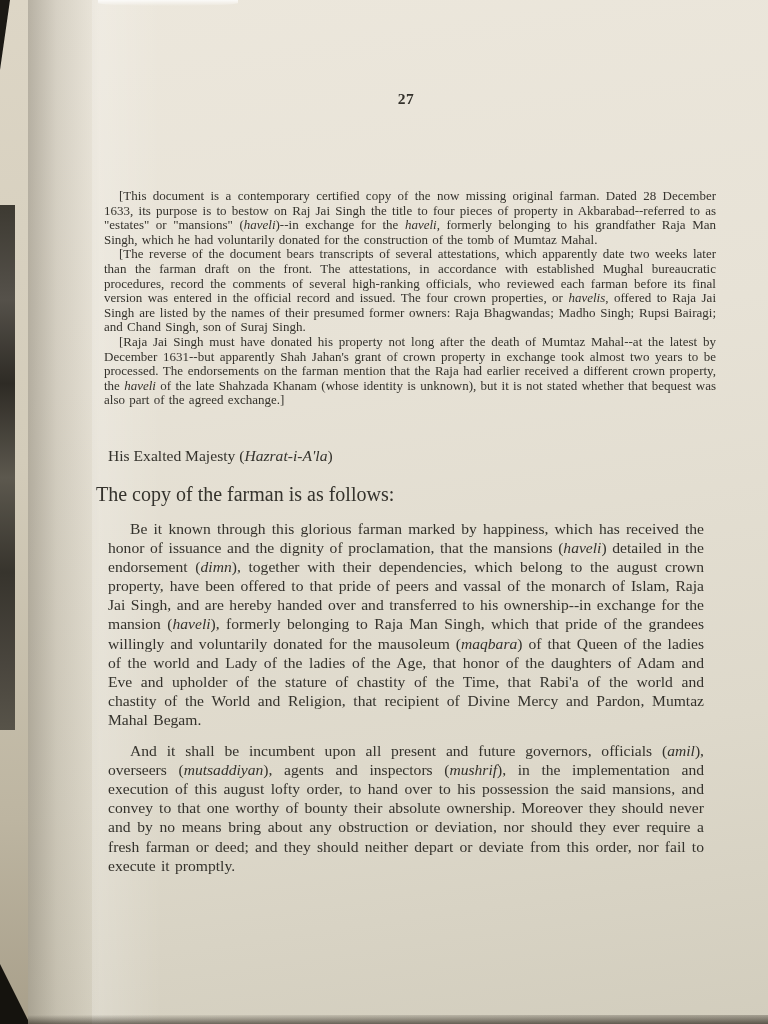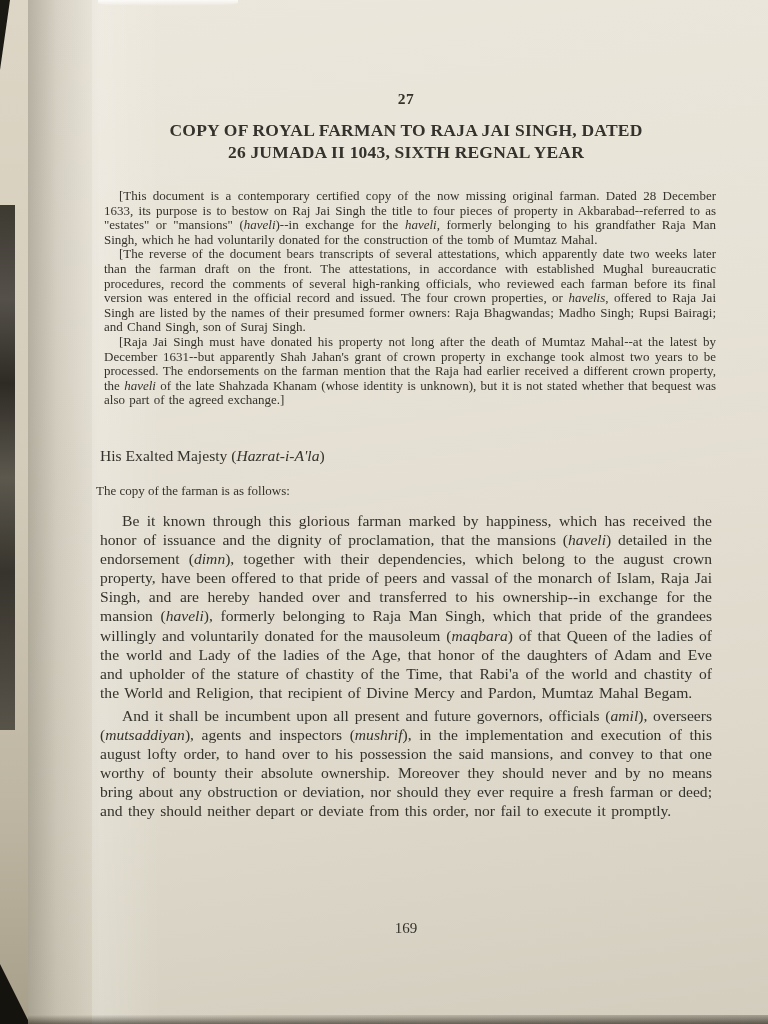--- a/index.html
+++ b/index.html
@@ -66,30 +66,30 @@
     position:absolute;top:120px;left:0;width:100%;
     text-align:center;font-weight:bold;font-size:17.5px;line-height:21.5px;
     letter-spacing:0.2px;
   }
   .notes{position:absolute;top:189px;left:8px;width:612px;}
   .note{
     margin:0;text-align:justify;text-indent:15px;
     font-size:13px;line-height:14.6px;word-spacing:1px;
   }
   .salutation{
-    position:absolute;top:447px;left:4px;margin:0;
+    position:absolute;top:447px;left:12px;margin:0;
     font-size:15.6px;
   }
   .intro{
     position:absolute;top:483px;left:0;margin:0;
-    font-size:13px;
+    font-size:20px;
   }
   .farman-body{position:absolute;top:507px;left:0;width:620px;}
   .bodyp{
-    margin:4px;text-align:justify;text-indent:22px;
+    margin:12px;text-align:justify;text-indent:22px;
     font-size:15.6px;line-height:19.1px;word-spacing:1.5px;
   }
   .pagenum-bottom{
     position:absolute;top:920px;left:0;width:100%;
     text-align:center;font-size:15px;
   }
 </style>
 </head>
 <body>
 
@@ -102,39 +102,34 @@
 
   <div class="page">
     <div class="gutter-shade"></div>
     <div class="gutter-highlight"></div>
     <div class="top-glint"></div>
 
     <div class="content">
 
       <div class="pagenum-top">27</div>
 
-      <div class="title">
-        <div>COPY OF ROYAL FARMAN TO RAJA JAI SINGH, DATED</div>
-        <div>26 JUMADA II 1043, SIXTH REGNAL YEAR</div>
-      </div>
 
       <div class="notes">
         <p class="note"><span>[This document is a contemporary certified copy of the now missing original farman.  Dated 28 December 1633, its purpose is to bestow on Raj Jai Singh the title to four pieces of property in Akbarabad--referred to as "estates" or "mansions" (</span><i>haveli</i><span>)--in exchange for the </span><i>haveli</i><span>, formerly belonging to his grandfather Raja Man Singh, which he had voluntarily donated for the construction of the tomb of Mumtaz Mahal.</span></p>
         <p class="note"><span>[The reverse of the document bears transcripts of several attestations, which apparently date two weeks later than the farman draft on the front.  The attestations, in accordance with established Mughal bureaucratic procedures, record the comments of several high-ranking officials, who reviewed each farman before its final version was entered in the official record and issued.  The four crown properties, or </span><i>havelis</i><span>, offered to Raja Jai Singh are listed by the names of their presumed former owners:  Raja Bhagwandas;  Madho Singh;  Rupsi Bairagi;  and Chand Singh, son of Suraj Singh.</span></p>
         <p class="note"><span>[Raja Jai Singh must have donated his property not long after the death of Mumtaz Mahal--at the latest by December 1631--but apparently Shah Jahan's grant of crown property in exchange took almost two years to be processed.  The endorsements on the farman mention that the Raja had earlier received a different crown property, the </span><i>haveli</i><span> of the late Shahzada Khanam (whose identity is unknown), but it is not stated whether that bequest was also part of the agreed exchange.]</span></p>
       </div>
 
       <p class="salutation"><span>His Exalted Majesty (</span><i>Hazrat-i-A'la</i><span>)</span></p>
 
       <p class="intro">The copy of the farman is as follows:</p>
 
       <div class="farman-body">
         <p class="bodyp"><span>Be it known through this glorious farman marked by happiness, which has received the honor of issuance and the dignity of proclamation, that the mansions (</span><i>haveli</i><span>) detailed in the endorsement (</span><i>dimn</i><span>), together with their dependencies, which belong to the august crown property, have been offered to that pride of peers and vassal of the monarch of Islam, Raja Jai Singh, and are hereby handed over and transferred to his ownership--in exchange for the mansion (</span><i>haveli</i><span>), formerly belonging to Raja Man Singh, which that pride of the grandees willingly and voluntarily donated for the mausoleum (</span><i>maqbara</i><span>) of that Queen of the ladies of the world and Lady of the ladies of the Age, that honor of the daughters of Adam and Eve and upholder of the stature of chastity of the Time, that Rabi'a of the world and chastity of the World and Religion, that recipient of Divine Mercy and Pardon, Mumtaz Mahal Begam.</span></p>
         <p class="bodyp"><span>And it shall be incumbent upon all present and future governors, officials (</span><i>amil</i><span>), overseers (</span><i>mutsaddiyan</i><span>), agents and inspectors (</span><i>mushrif</i><span>), in the implementation and execution of this august lofty order, to hand over to his possession the said mansions, and convey to that one worthy of bounty their absolute ownership.  Moreover they should never and by no means bring about any obstruction or deviation, nor should they ever require a fresh farman or deed;  and they should neither depart or deviate from this order, nor fail to execute it promptly.</span></p>
       </div>
 
-      <div class="pagenum-bottom">169</div>
 
     </div>
 
     <div class="bottom-edge"></div>
   </div>
 </div>
 
 </body></html>

